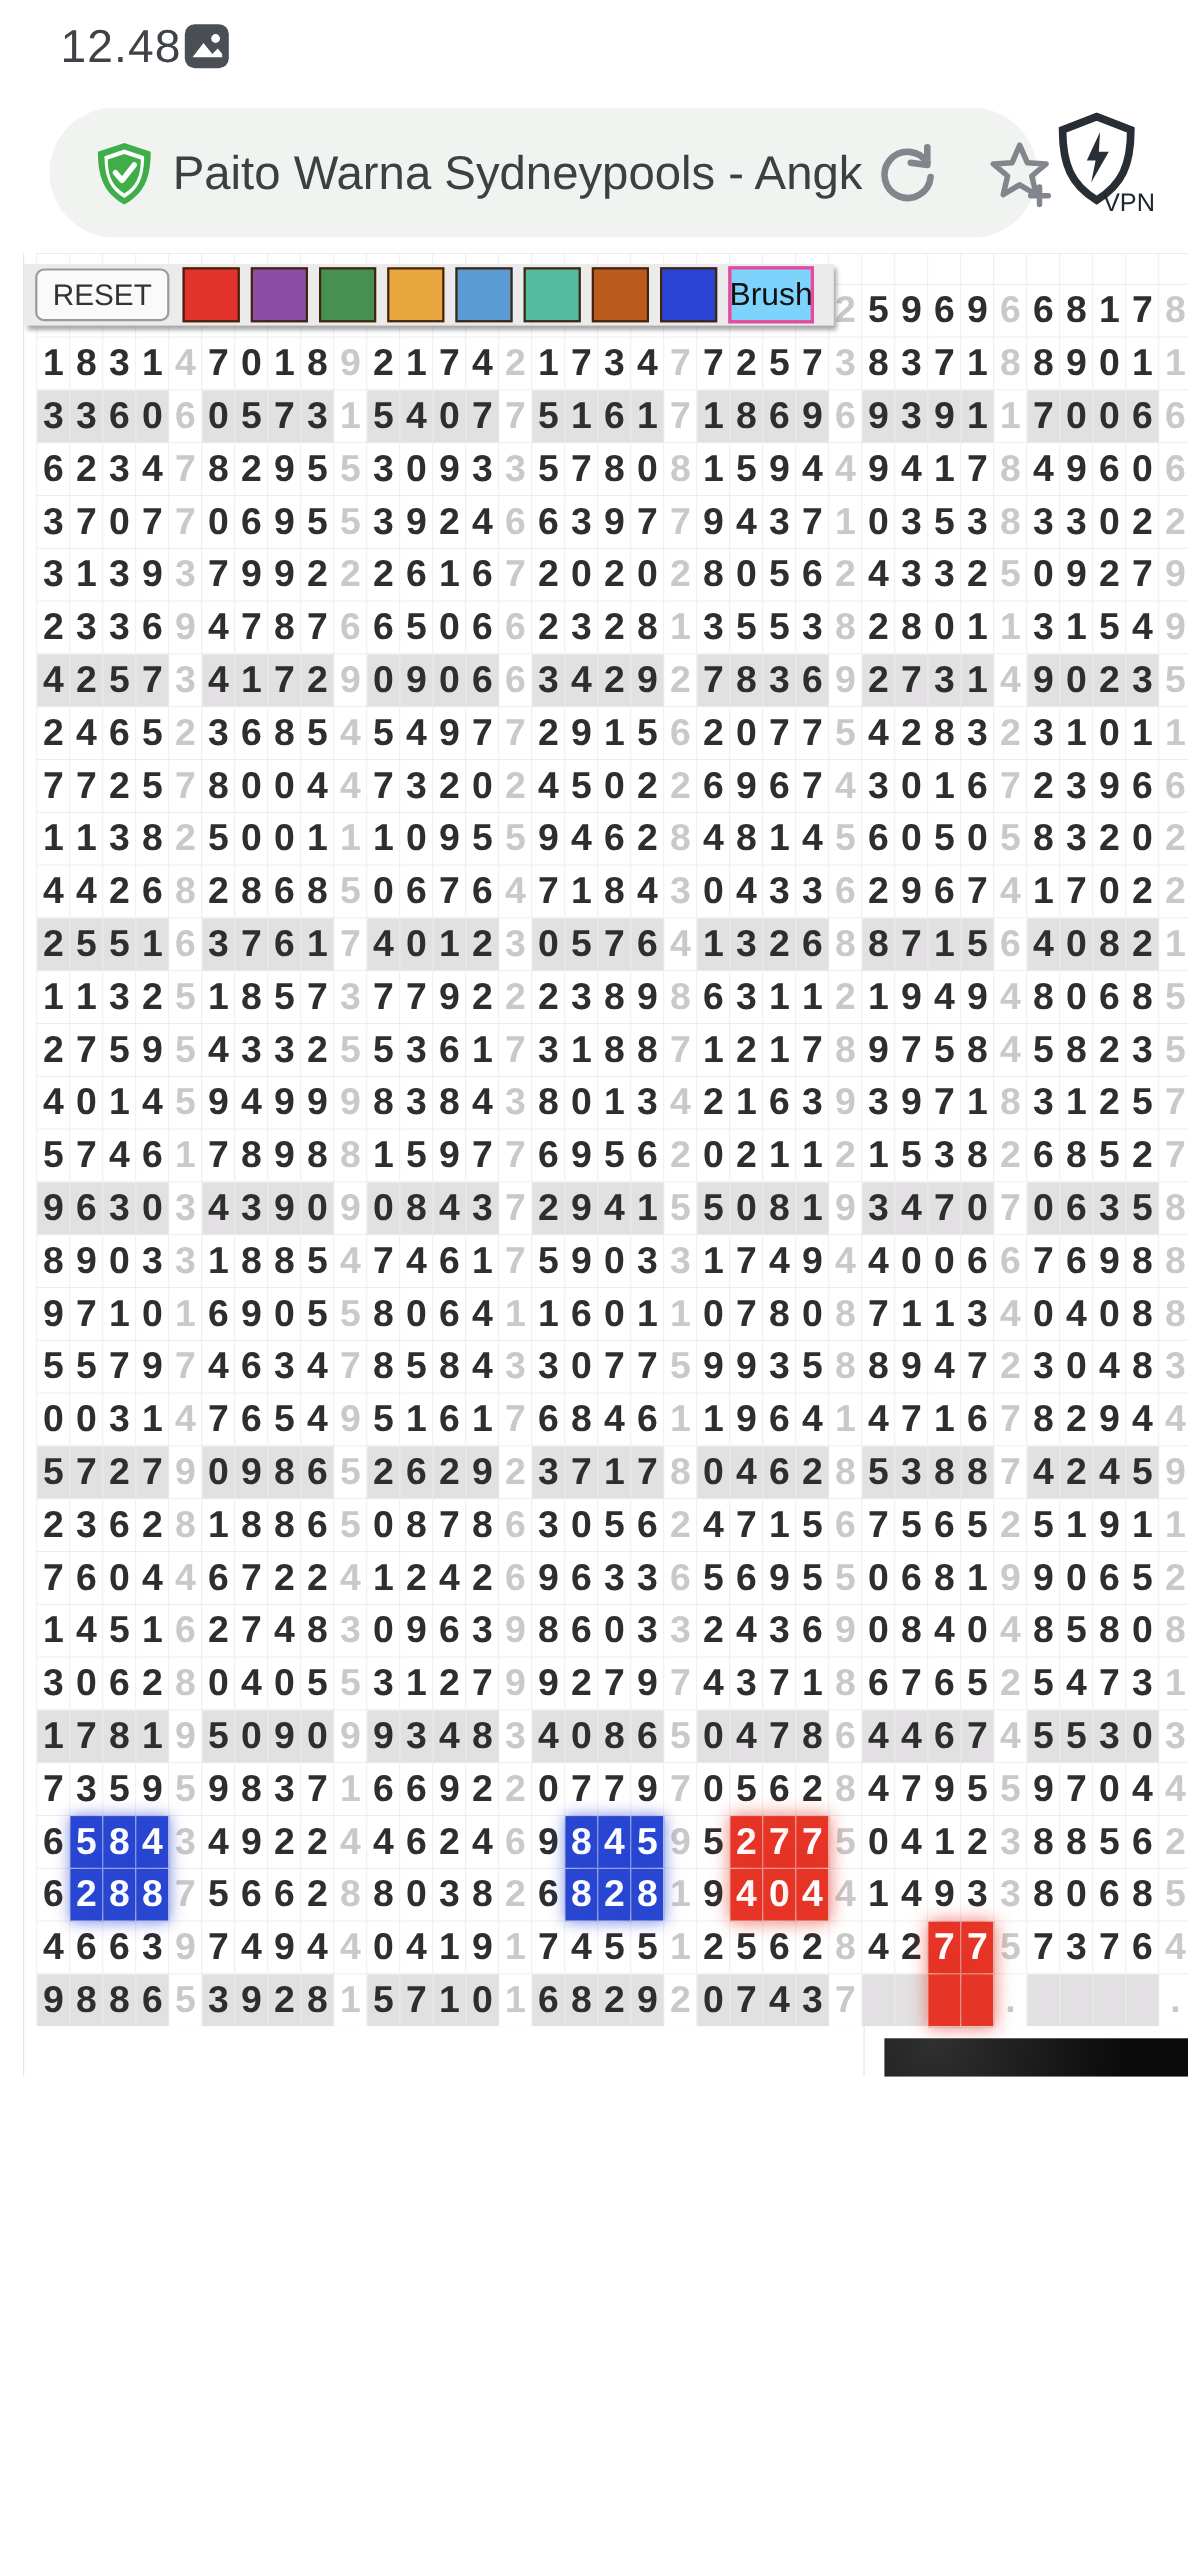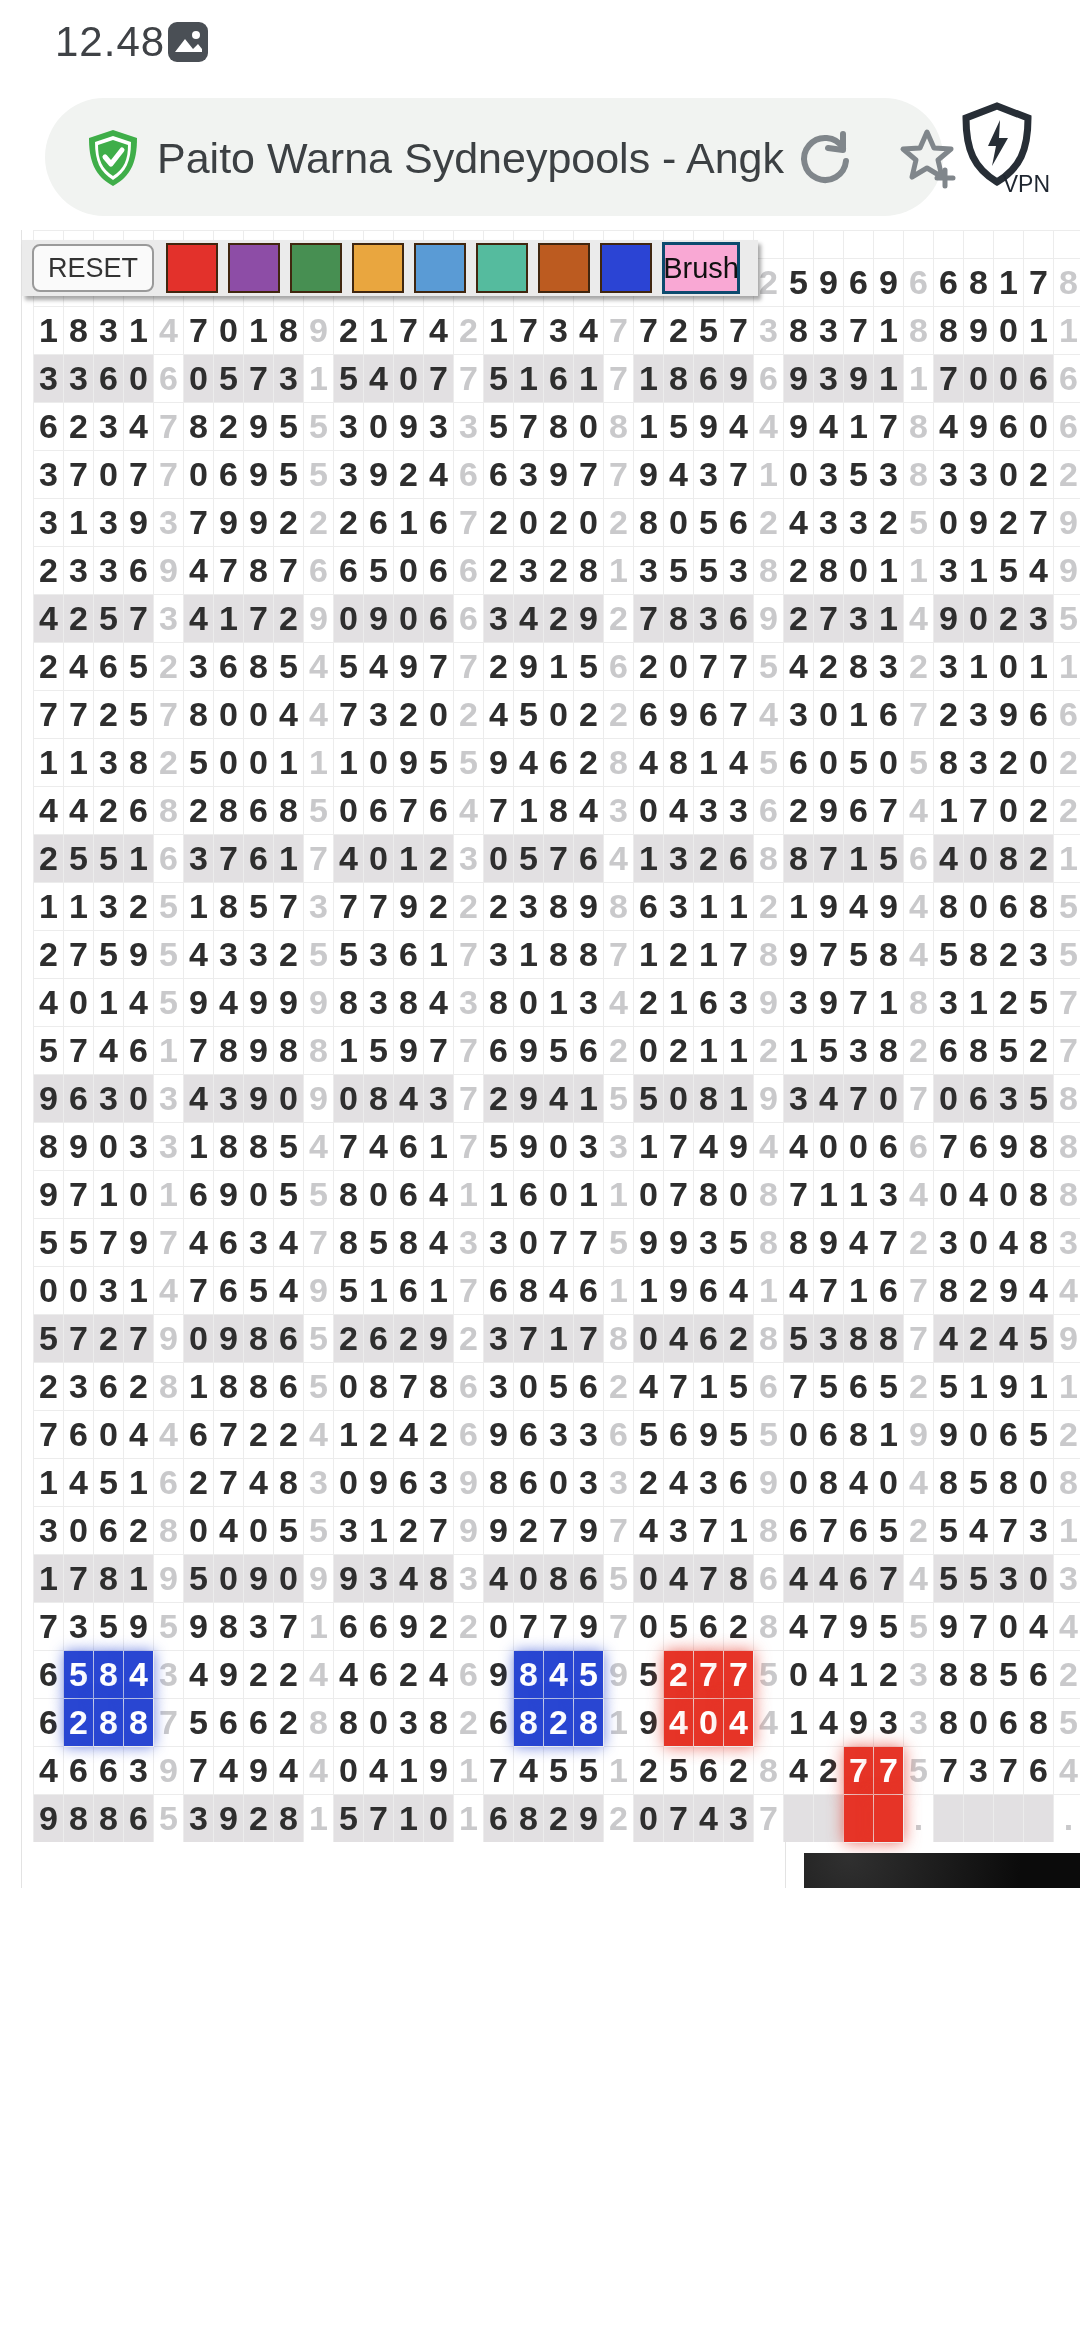--- a/index.html
+++ b/index.html
@@ -48,21 +48,21 @@
   .c.sh{background:var(--shbg);}
   .c.hl-blue{background:var(--blue);color:#fff;box-shadow:0 0 14px rgba(40,70,210,.65);z-index:2;}
   .c.hl-red{background:var(--red);color:#fff;box-shadow:0 0 16px rgba(230,52,39,.7);z-index:2;}
   
   .toolbar{position:absolute;left:22px;top:240px;width:736px;height:56px;background:#ebebeb;z-index:10;
            box-shadow:3px 4px 4px rgba(0,0,0,.35);display:flex;align-items:center;}
   .resetbtn{margin-left:10px;width:118px;height:44px;border:2px solid #9a9a9a;border-radius:8px;background:#fafafa;
             display:flex;align-items:center;justify-content:center;font-size:27px;color:#333;}
   .swatches{display:flex;gap:10px;margin-left:12px;}
   .swatch{width:52px;height:50px;border:2px solid #40260f;box-sizing:border-box;}
-  .brushbtn{margin-left:10px;width:78px;height:52px;background:#f9a8d4;border:3px solid #0c4a6e;box-sizing:border-box;
+  .brushbtn{margin-left:10px;width:78px;height:52px;background:#7dd3fc;border:3px solid #ec4899;box-sizing:border-box;
             display:flex;align-items:center;justify-content:center;font-size:29px;color:#111;}
   
   .lowerwhite{position:absolute;left:0;top:1842px;width:1080px;height:230px;background:#fff;}
   .vline-l{position:absolute;left:21px;top:230px;width:1px;height:1842px;background:#e3e3e3;}
   .vline-r{position:absolute;left:785px;top:1842px;width:1px;height:230px;background:#e3e3e3;}
   .adbox{position:absolute;left:804px;top:1853px;width:276px;height:216px;
          background:radial-gradient(circle at 16% 2%,#303030,#0b0b0b 55%);z-index:5;}
   .fbtns{position:absolute;left:62px;top:1888px;display:flex;gap:12px;z-index:6;}
   .fbtn{width:104px;height:62px;background:#eef2ee;border:3px solid #3f3f3f;box-sizing:border-box;
         display:flex;align-items:center;justify-content:center;font-size:33px;font-weight:600;color:#0369a1;}

